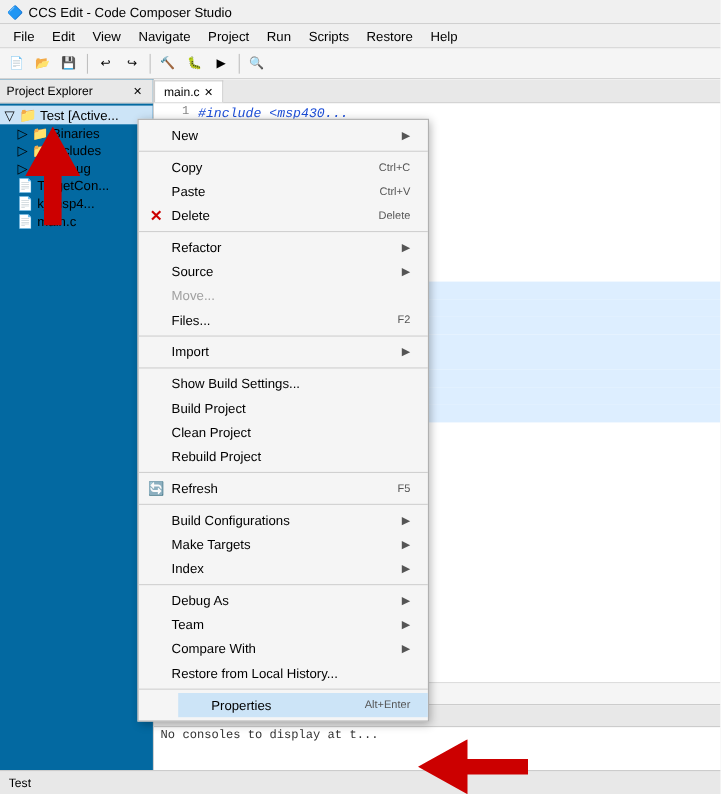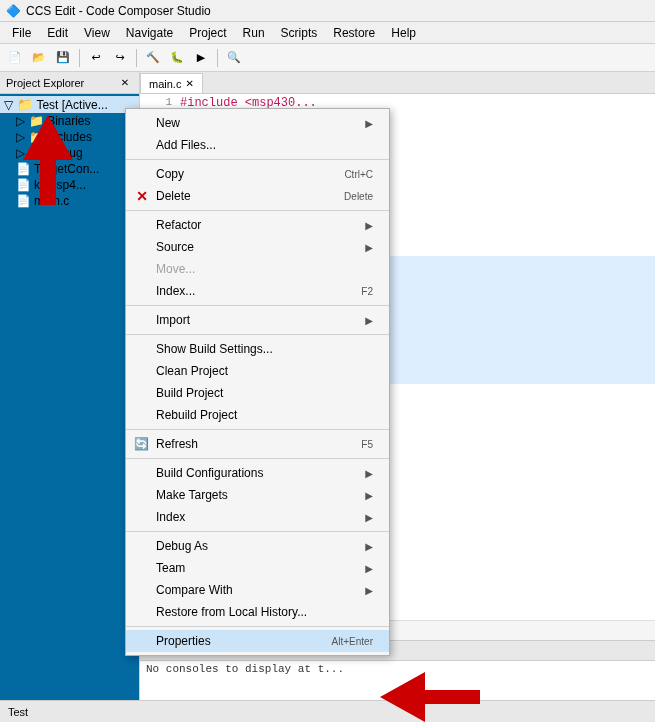--- a/index.html
+++ b/index.html
@@ -198,21 +198,21 @@
       text-align: right;
       margin-right: 8px;
       user-select: none;
       font-size: 11px;
     }
     .line-content {
       color: #000;
       white-space: pre;
       font-size: 12px;
     }
-    .kw-include { color: #be185d; }
+    .kw-include { color: #1d4ed8; font-style: italic; }
     .kw-define { color: #7f0000; }
     .kw-func { color: #000080; }
     .kw-ctrl { color: #00008b; }
 
     
     .console-panel {
       height: 60px;
       border-top: 1px solid #ccc;
       background: #fff;
       display: flex;
@@ -316,20 +316,21 @@
     .red-arrow-left {
       position: absolute;
       left: 380px;
       top: 672px;
       z-index: 200;
       pointer-events: none;
     }
 
     .highlighted-item {
       background: #cce4f7 !important;
+      margin-left: 36px;
     }
   </style>
 </head>
 <body>
 
 <div class="title-bar">
   <span class="title-bar-icon">🔷</span>
   <span>CCS Edit - Code Composer Studio</span>
 </div>
 
@@ -508,63 +509,64 @@
       </div>
     </div>
   </div>
 </div>
 
 <div class="context-menu">
   <div class="ctx-item">
     <span>New</span>
     <span class="arrow">▶</span>
   </div>
-  <div class="ctx-item">
-    <span>Add Files...</span>
-  </div>
   <div class="ctx-sep"></div>
   <div class="ctx-item">
     <span>Copy</span>
     <span class="shortcut">Ctrl+C</span>
+  </div>
+  <div class="ctx-item">
+    <span>Paste</span>
+    <span class="shortcut">Ctrl+V</span>
   </div>
   <div class="ctx-item">
     <span class="ctx-icon" style="color:#cc0000;font-weight:bold;font-size:14px;">✕</span>
     <span>Delete</span>
     <span class="shortcut">Delete</span>
   </div>
   <div class="ctx-sep"></div>
   <div class="ctx-item">
     <span>Refactor</span>
     <span class="arrow">▶</span>
   </div>
   <div class="ctx-item">
     <span>Source</span>
     <span class="arrow">▶</span>
   </div>
   <div class="ctx-item disabled">
     <span>Move...</span>
   </div>
   <div class="ctx-item">
-    <span>Index...</span>
+    <span>Files...</span>
     <span class="shortcut">F2</span>
   </div>
   <div class="ctx-sep"></div>
   <div class="ctx-item">
     <span>Import</span>
     <span class="arrow">▶</span>
   </div>
   <div class="ctx-sep"></div>
   <div class="ctx-item">
     <span>Show Build Settings...</span>
   </div>
   <div class="ctx-item">
+    <span>Build Project</span>
+  </div>
+  <div class="ctx-item">
     <span>Clean Project</span>
-  </div>
-  <div class="ctx-item">
-    <span>Build Project</span>
   </div>
   <div class="ctx-item">
     <span>Rebuild Project</span>
   </div>
   <div class="ctx-sep"></div>
   <div class="ctx-item">
     <span class="ctx-icon" style="font-size:12px;">🔄</span>
     <span>Refresh</span>
     <span class="shortcut">F5</span>
   </div>

